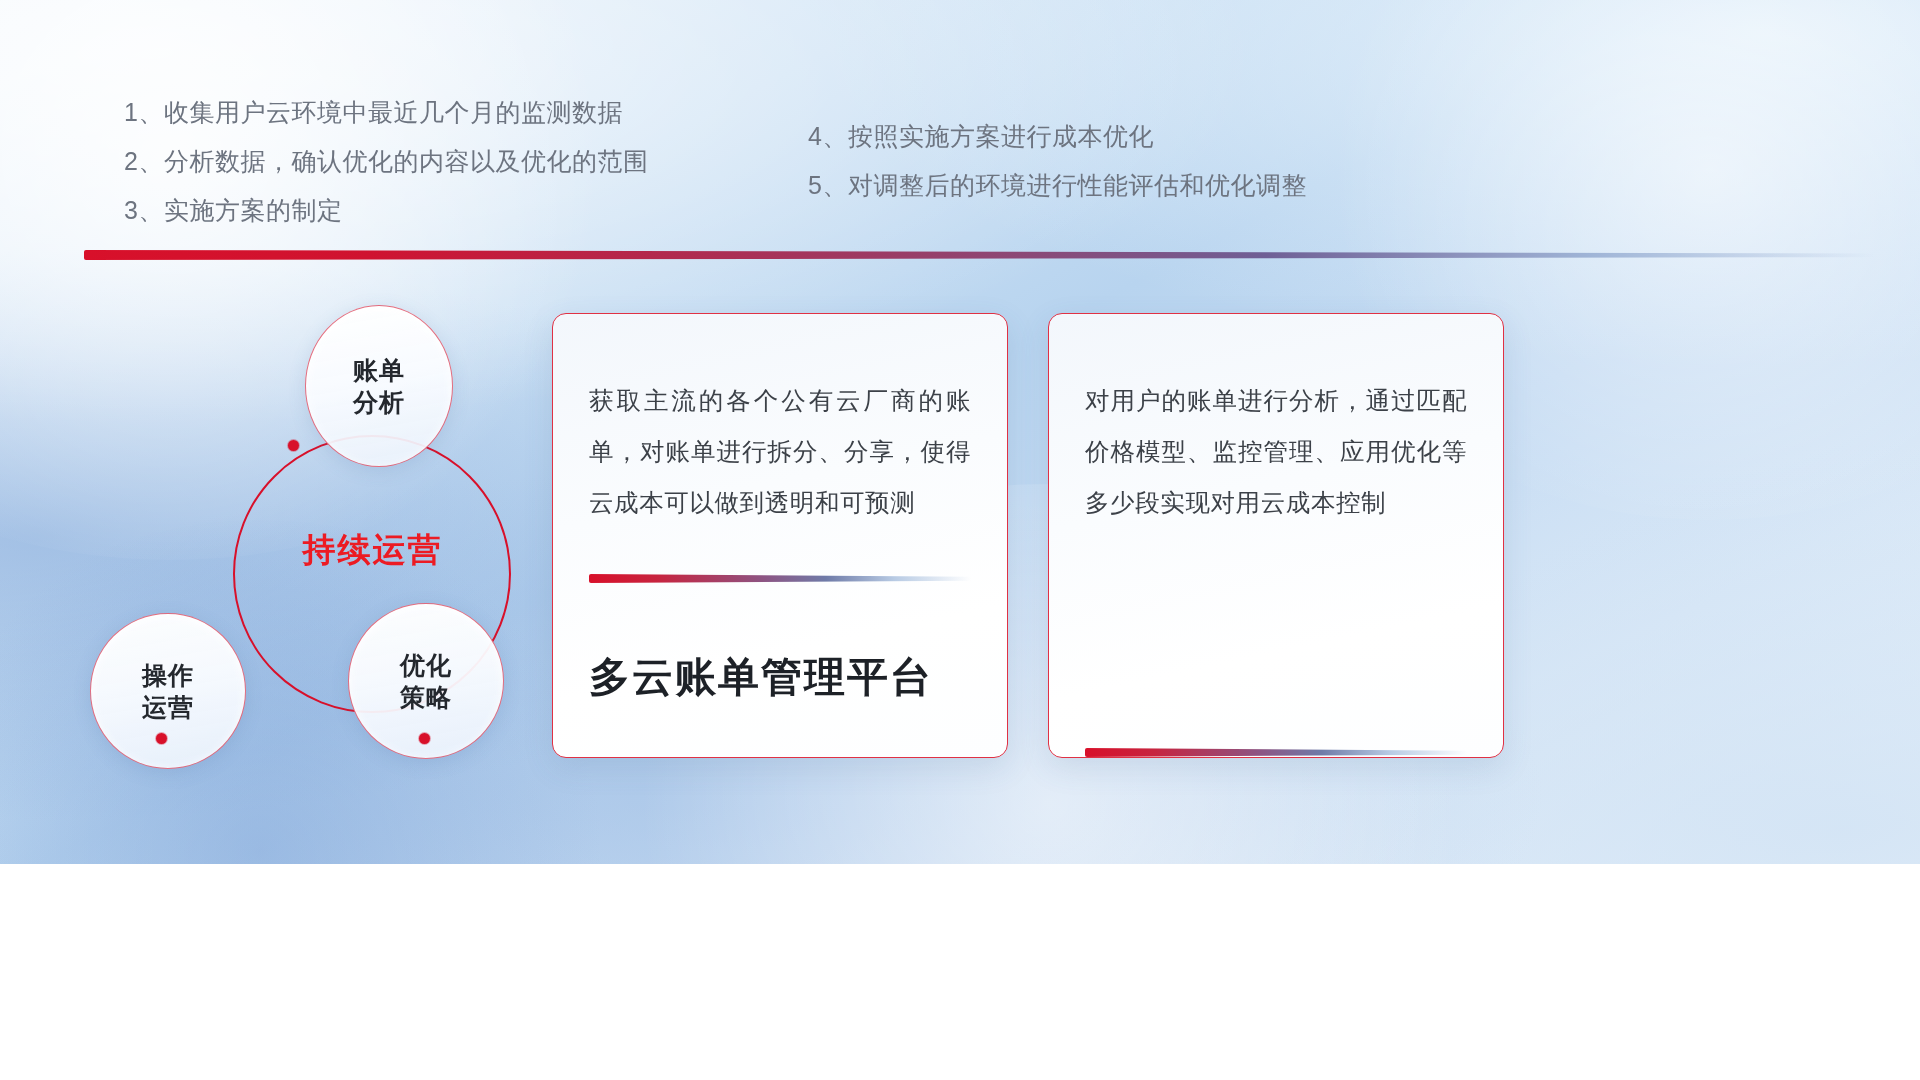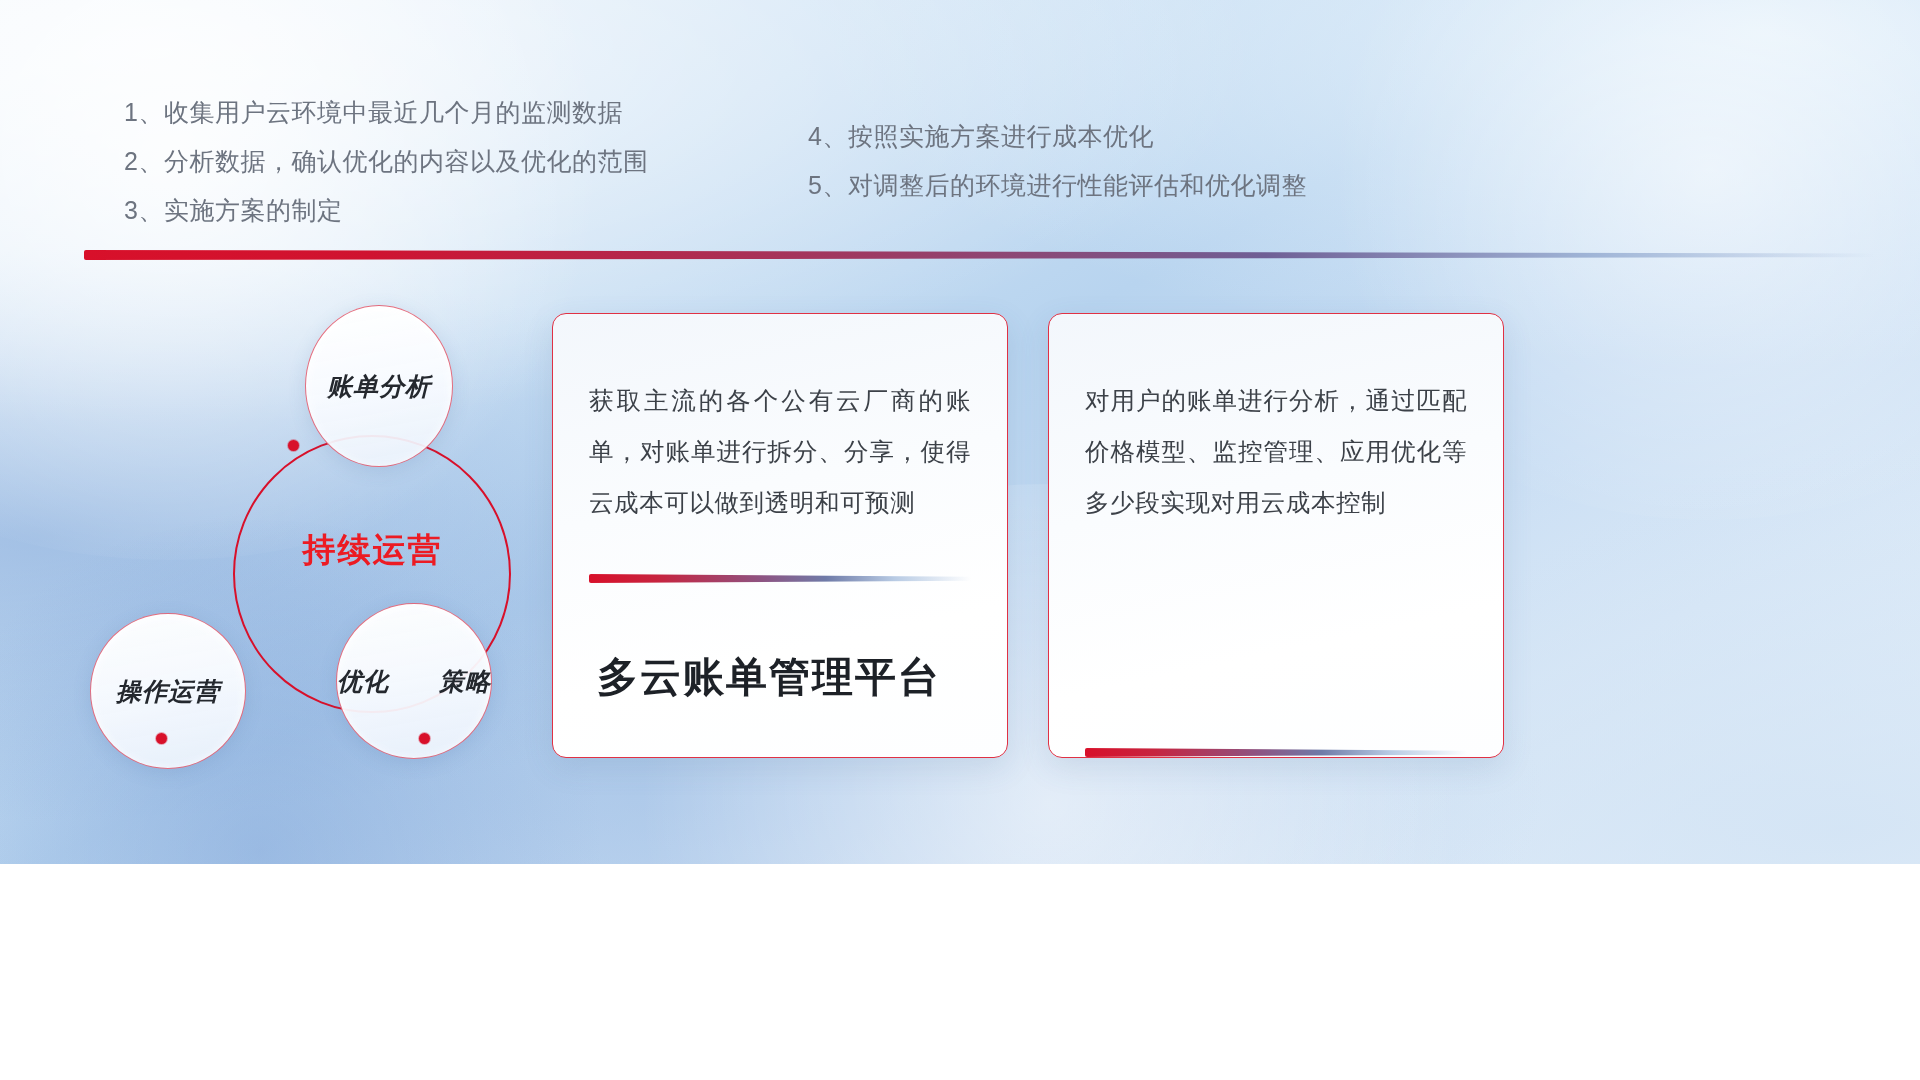--- a/index.html
+++ b/index.html
@@ -52,29 +52,29 @@
     position:absolute; border-radius:50%;
     border:2.3px solid #d0102b;
   }
   #ring-main { left:153px; top:150px; width:278px; height:278px; border-color:#d8102a; }
   .lobe {
     position:absolute; border-radius:50%;
     background:
       linear-gradient(170deg, rgba(255,255,255,0.97) 0%, rgba(250,252,255,0.95) 45%, rgba(236,243,252,0.92) 100%);
     border:1.4px solid rgba(214,22,48,0.62);
     box-shadow:0 4px 18px rgba(70,110,160,0.15), inset 0 2px 10px rgba(255,255,255,0.9);
-    display:flex; flex-direction:row; align-items:center; justify-content:center;font-style:italic;
+    display:flex; flex-direction:column; align-items:center; justify-content:center;
   }
   .lobe-label {
     color:#24282e; font-size:25px; font-weight:700; line-height:1.28; text-align:center;
     letter-spacing:1px;
   }
   #lobe-top    { left:225px; top:20px;  width:148px; height:162px; }
   #lobe-left   { left:10px;  top:328px; width:156px; height:156px; }
-  #lobe-right  { left:256px; top:318px; width:156px; height:156px;justify-content:space-between; }
+  #lobe-right  { left:268px; top:318px; width:156px; height:156px; }
   #venn-center {
     position:absolute; left:185px; top:205px; width:215px; height:120px;
     display:flex; flex-direction:row; align-items:center; justify-content:center;
     color:#ec1b23; font-size:33px; font-weight:800; line-height:1.25; letter-spacing:2px;
     text-align:center;
   }
   .node-dot { position:absolute; width:11px; height:11px; border-radius:50%; background:#d8102a;
               box-shadow:0 0 0 1px rgba(216,16,42,.35); }
   #dot-top   { left:208px; top:155px; }
   #dot-left  { left:76px;  top:448px; }
@@ -98,21 +98,21 @@
     flex:0 0 auto;
   }
   .card-rule {
     margin-top:auto; height:9px; width:100%;
     background:linear-gradient(90deg,#d8102a 0%, #c7243f 18%, #8c5584 46%, #6f7ba8 62%, #b8cbe4 80%, rgba(230,240,250,0) 100%);
     clip-path: polygon(0 0, 100% 30%, 100% 74%, 0 100%);
     border-radius:2px;
   }
   .card-title {
     color:#1d2127; font-size:41px; font-weight:800; letter-spacing:2px;
-    margin:42px 0 52px 8px;
+    margin:42px 0 52px 0;
   }
 </style>
 </head>
 <body>
 
 <div id="slide">
 
   <div class="bloom bloom-a"></div>
   <div class="bloom bloom-b"></div>
   <div class="bloom bloom-c"></div>

